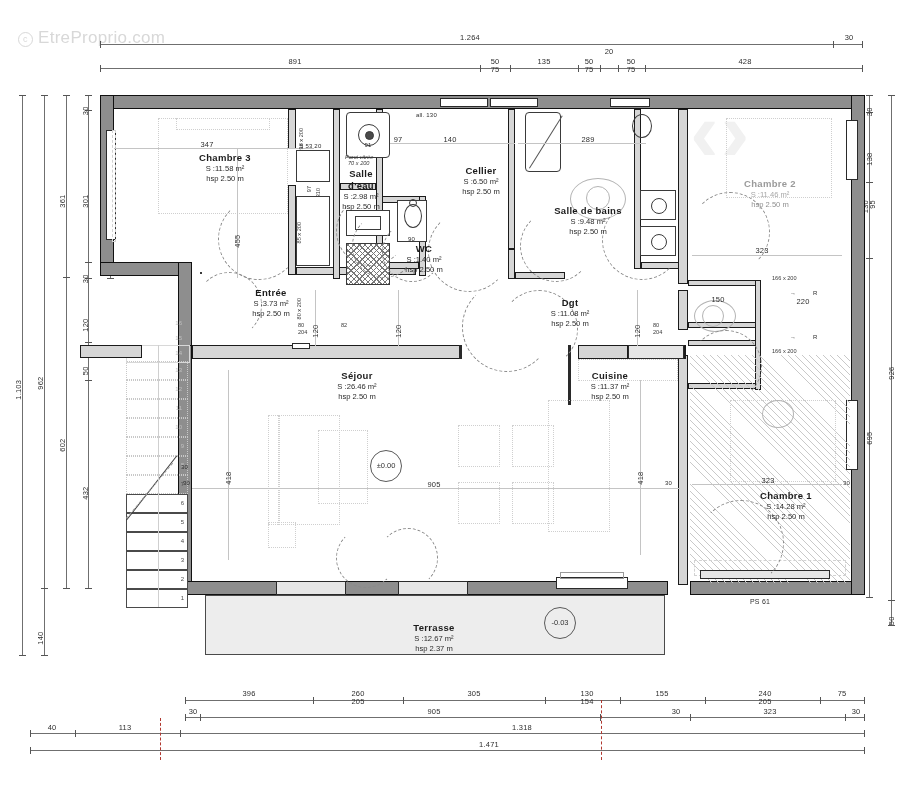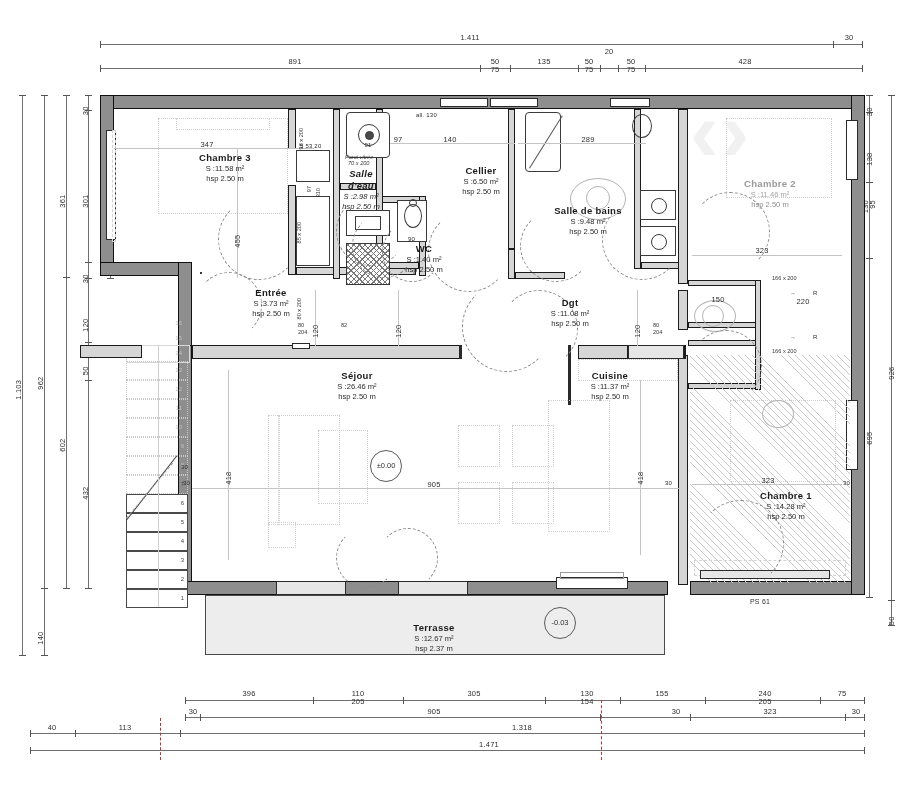--- a/index.html
+++ b/index.html
@@ -80,27 +80,30 @@
   .dashline{position:absolute;border-top:1px dashed #9a9a9a;height:0;}
   .axis{position:absolute;border-left:1px solid #c4c4c4;}
   .axish{position:absolute;border-top:1px solid #c4c4c4;}
   .arrow{position:absolute;font-size:6px;color:#3a3a3a;}
 </style>
 </head>
 <body>
 
 <div id="plan">
 
+  <div class="wm">
+    <span class="wmc">c</span><span>EtreProprio.com</span>
+  </div>
   <div class="wm-big">‹›</div>
 
   <div class="hline" style="left:100px;top:44px;width:763px;"></div>
   <div class="tickh" style="left:100px;top:41px;"></div>
   <div class="tickh" style="left:833px;top:41px;"></div>
   <div class="tickh" style="left:862px;top:41px;"></div>
-  <div class="dl ctr" style="left:470px;top:33px;">1.411</div>
+  <div class="dl ctr" style="left:470px;top:33px;">1.264</div>
   <div class="dl ctr" style="left:849px;top:33px;">30</div>
 
   <div class="hline" style="left:100px;top:68px;width:763px;"></div>
   <div class="tickh" style="left:100px;top:65px;"></div>
   <div class="tickh" style="left:480px;top:65px;"></div>
   <div class="tickh" style="left:510px;top:65px;"></div>
   <div class="tickh" style="left:578px;top:65px;"></div>
   <div class="tickh" style="left:600px;top:65px;"></div>
   <div class="tickh" style="left:618px;top:65px;"></div>
   <div class="tickh" style="left:645px;top:65px;"></div>
@@ -189,21 +192,21 @@
   <div class="tickh" style="left:185px;top:697px;"></div>
   <div class="tickh" style="left:313px;top:697px;"></div>
   <div class="tickh" style="left:403px;top:697px;"></div>
   <div class="tickh" style="left:545px;top:697px;"></div>
   <div class="tickh" style="left:620px;top:697px;"></div>
   <div class="tickh" style="left:705px;top:697px;"></div>
   <div class="tickh" style="left:820px;top:697px;"></div>
   <div class="tickh" style="left:864px;top:697px;"></div>
   <div class="dl ctr" style="left:249px;top:689px;">396</div>
   <div class="dl ctr stack" style="left:358px;top:690px;">
-    <div>110</div>
+    <div>260</div>
       <div>205</div>
   </div>
   <div class="dl ctr" style="left:474px;top:689px;">305</div>
   <div class="dl ctr stack" style="left:587px;top:690px;">
     <div>130</div>
       <div>154</div>
   </div>
   <div class="dl ctr" style="left:662px;top:689px;">155</div>
   <div class="dl ctr stack" style="left:765px;top:690px;">
     <div>240</div>
@@ -470,21 +473,21 @@
   <div class="note it" style="left:348px;top:160px;">70 x 200</div>
 
   <div class="dl" style="left:750px;top:598px;font-size:7px;">PS 61</div>
 
   <div class="room" style="left:225px;top:152px;">
     <div class="rn">Chambre 3</div>
     <div class="rs">S :11.58 m²</div>
     <div class="rh">hsp 2.50 m</div>
   </div>
 
-  <div class="room" style="left:361px;top:168px;font-style:italic;">
+  <div class="room" style="left:361px;top:168px;">
     <div class="rn">Salle</div>
     <div class="rn">d'eau</div>
     <div class="rs">S :2.98 m²</div>
     <div class="rh">hsp 2.50 m</div>
   </div>
 
   <div class="room" style="left:481px;top:165px;">
     <div class="rn">Cellier</div>
     <div class="rs">S :6.50 m²</div>
     <div class="rh">hsp 2.50 m</div>

